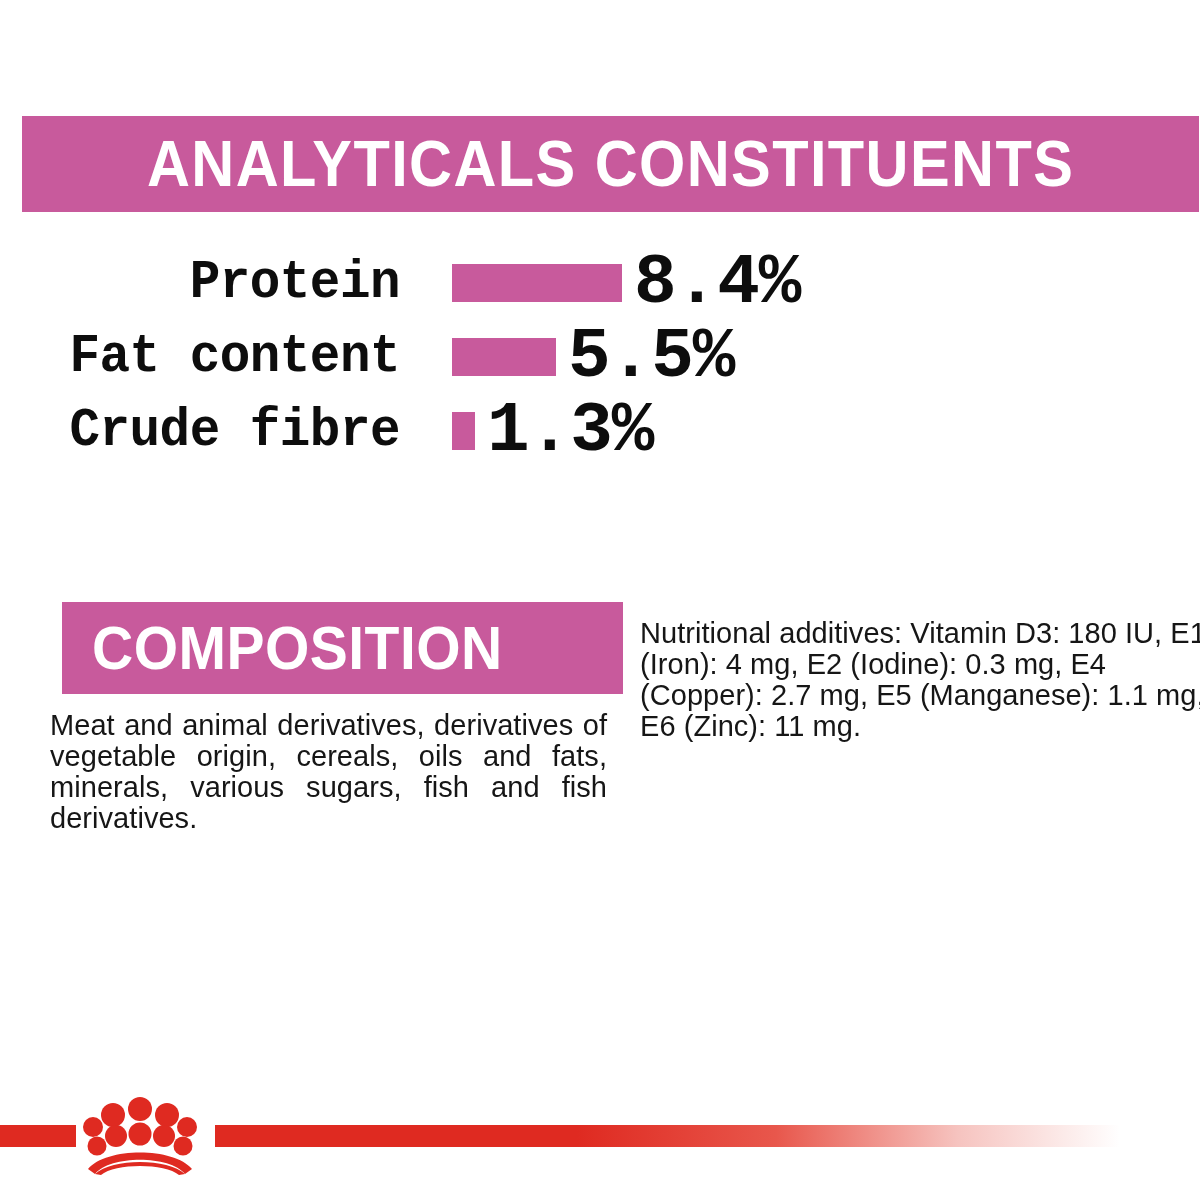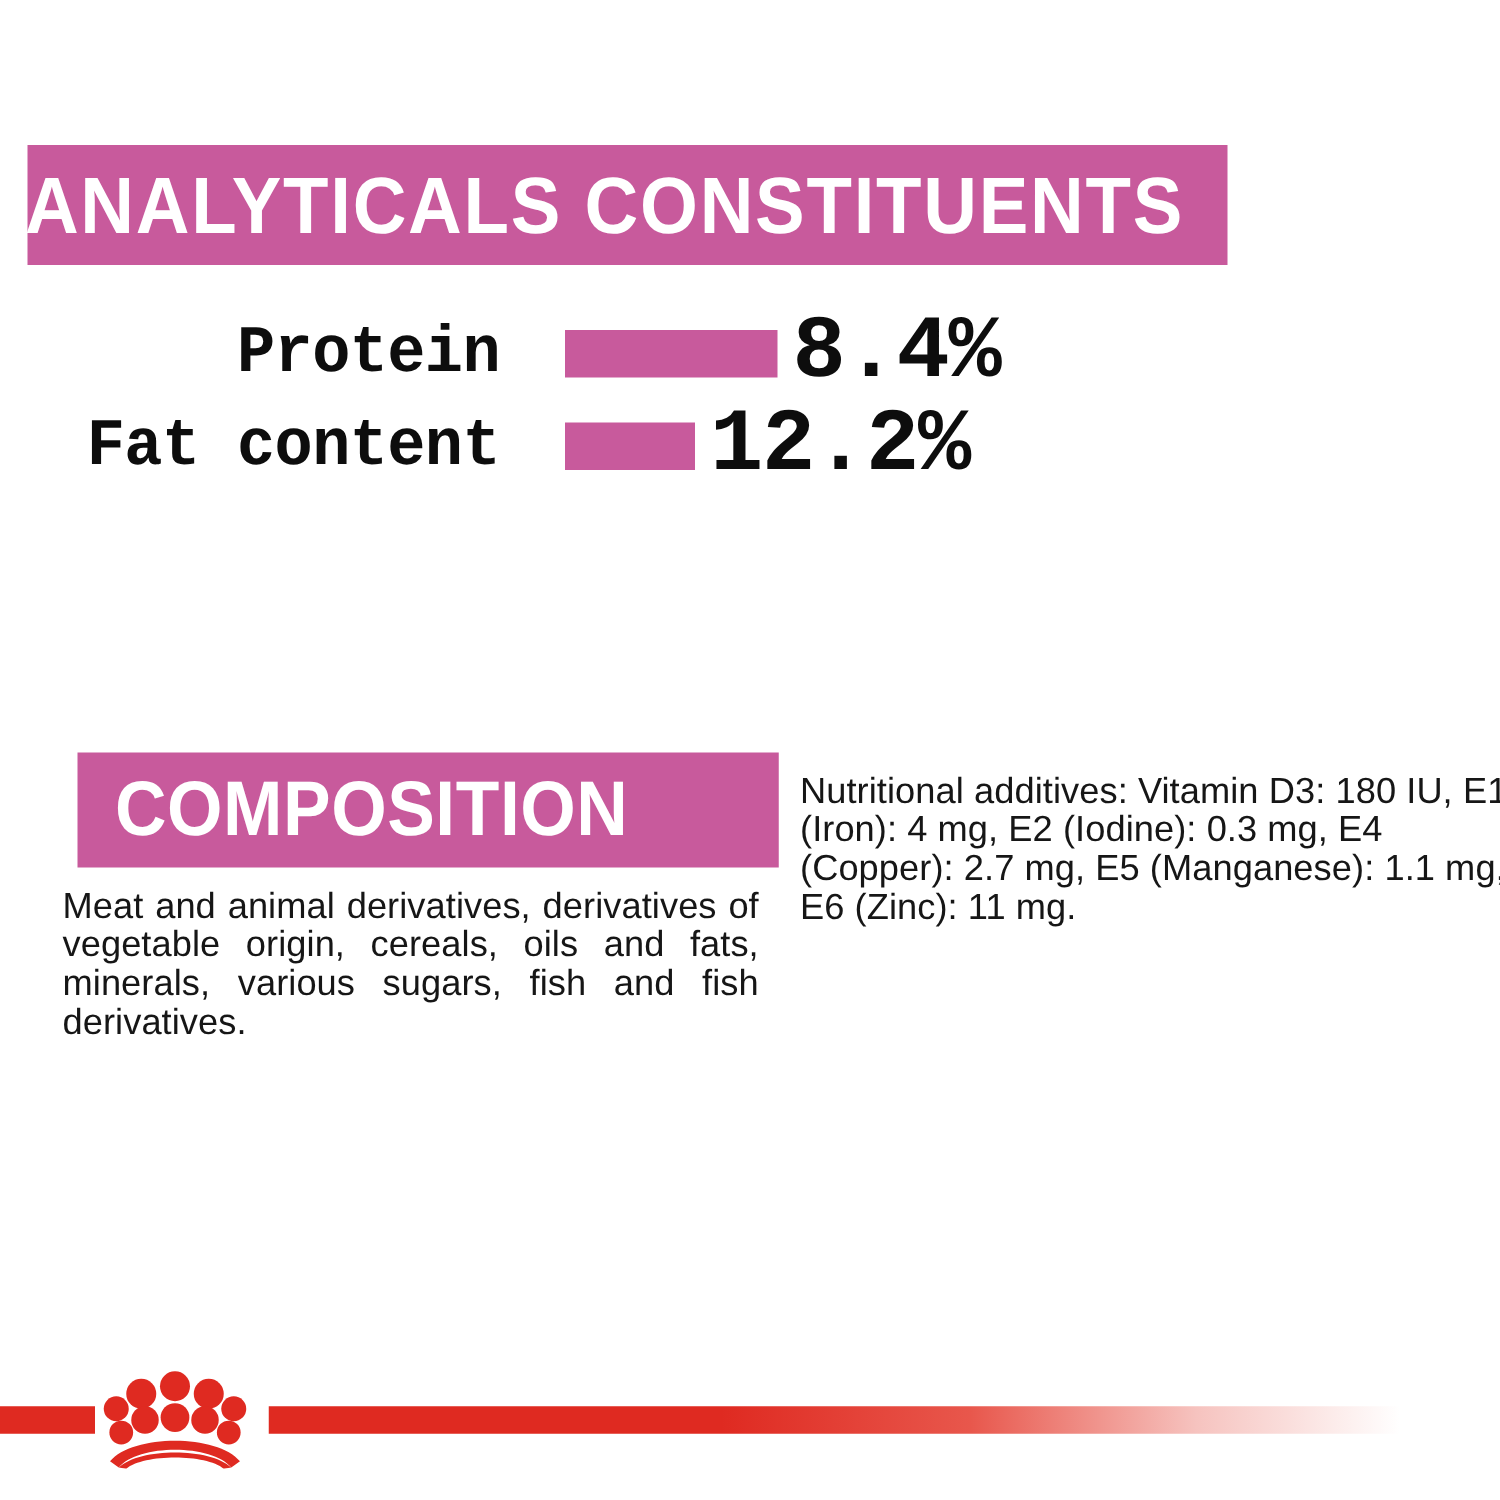--- a/index.html
+++ b/index.html
@@ -15,26 +15,26 @@
     overflow: hidden;
     font-family: "Liberation Sans", sans-serif;
     -webkit-font-smoothing: antialiased;
   }
 
   
   .title-banner {
     position: absolute;
     left: 22px;
     top: 116px;
-    width: 960px;
+    width: 1177px;
     height: 96px;
     background: #c85a9c;
     display: flex;
     align-items: center;
-    justify-content: flex-end;
+    justify-content: center;
   }
   .title-banner-text {
     color: #ffffff;
     font-family: "Liberation Sans Narrow", "Liberation Sans", sans-serif;
     font-weight: bold;
     font-size: 64px;
     letter-spacing: 1.5px;
     transform: scaleX(0.93);
     transform-origin: center;
     white-space: nowrap;
@@ -190,23 +190,29 @@
     <div class="const-label">Protein</div>
     <div class="const-gap"></div>
     <div class="const-bar" id="bar-0" style="width: 170px;"></div>
     <div class="const-value">8.4%</div>
   </div>
 
   <div class="const-row">
     <div class="const-label">Fat content</div>
     <div class="const-gap"></div>
     <div class="const-bar" id="bar-1" style="width: 104px;"></div>
-    <div class="const-value">12.2%</div>
-  </div>
-
+    <div class="const-value">5.5%</div>
+  </div>
+
+  <div class="const-row">
+    <div class="const-label">Crude fibre</div>
+    <div class="const-gap"></div>
+    <div class="const-bar" id="bar-2" style="width: 23px;"></div>
+    <div class="const-value">1.3%</div>
+  </div>
 
 </div>
 
 <div class="sections">
 
   <div class="section-col left">
     <div class="section-banner">
       <span class="section-banner-text">COMPOSITION</span>
     </div>
     <div class="section-body justify">Meat and animal derivatives, derivatives of vegetable origin, cereals, oils and fats, minerals, various sugars, fish and fish derivatives.</div>

